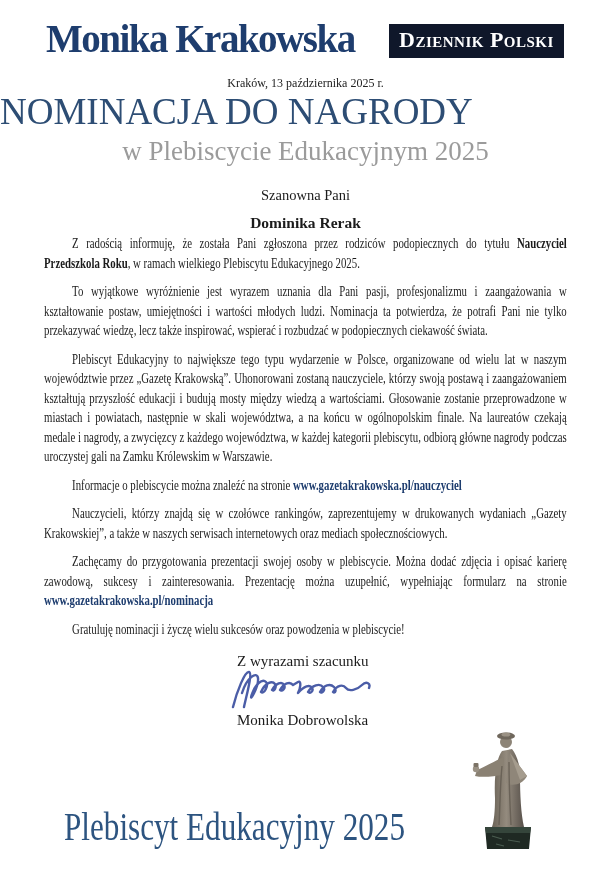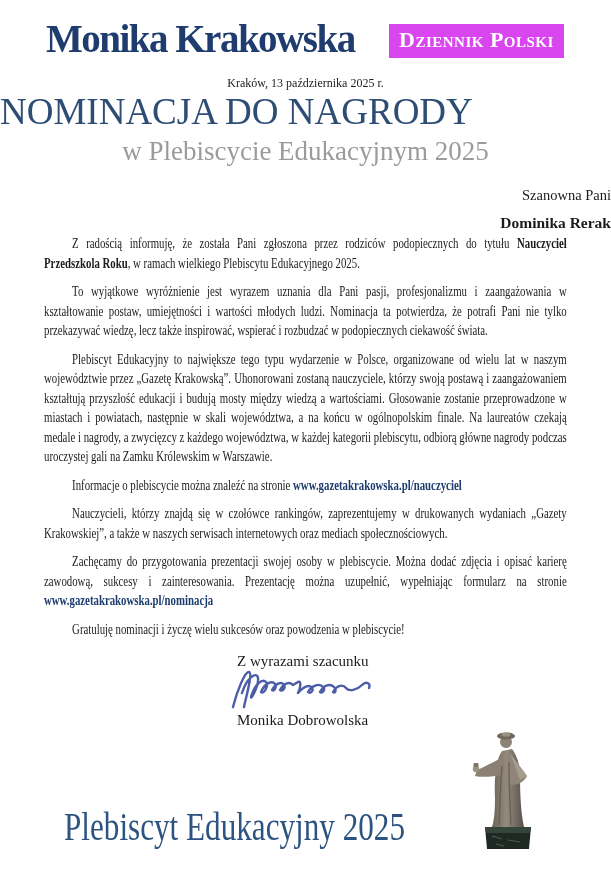--- a/index.html
+++ b/index.html
@@ -8,42 +8,42 @@
     font-family:"Liberation Serif", serif;color:#1b1b1b;overflow:hidden;
   }
   
   .masthead{
     position:absolute;left:46px;top:16px;
     font-size:39px;font-weight:700;letter-spacing:-1.5px;
     color:#1e3d6e;white-space:nowrap;
   }
   .badge{
     position:absolute;left:389px;top:24px;height:34px;
-    background:#d946ef;color:#ffffff;
+    background:#0f172a;color:#ffffff;
     font-weight:700;font-variant:small-caps;font-size:22px;
     line-height:32px;padding:0 10px;white-space:nowrap;
     letter-spacing:0.5px;
   }
   
   .dateline{
     position:absolute;left:0;top:76px;width:100%;
     text-align:center;font-size:12px;color:#222222;
   }
   .page-title{
     position:absolute;left:0;top:90px;width:100%;
     text-align:left;font-size:37px;color:#2d4d74;
     white-space:nowrap;
   }
   .page-subtitle{
     position:absolute;left:0;top:136px;width:100%;
     text-align:center;font-size:27px;color:#9b9b9b;
     white-space:nowrap;
   }
   .salutation-block{
-    position:absolute;left:0;top:187px;width:100%;text-align:right;
+    position:absolute;left:0;top:187px;width:100%;text-align:center;
   }
   .salutation{font-size:14.5px;}
   .recipient{font-size:15.5px;font-weight:700;margin-top:10px;}
   
   .body-col{
     position:absolute;left:44px;top:234px;width:726px;
     transform:scaleX(0.72);transform-origin:left top;
     text-align:justify;font-size:15px;line-height:19.5px;color:#1b1b1b;
   }
   .body-col p{margin:0 0 9px 0;text-indent:39px;}

